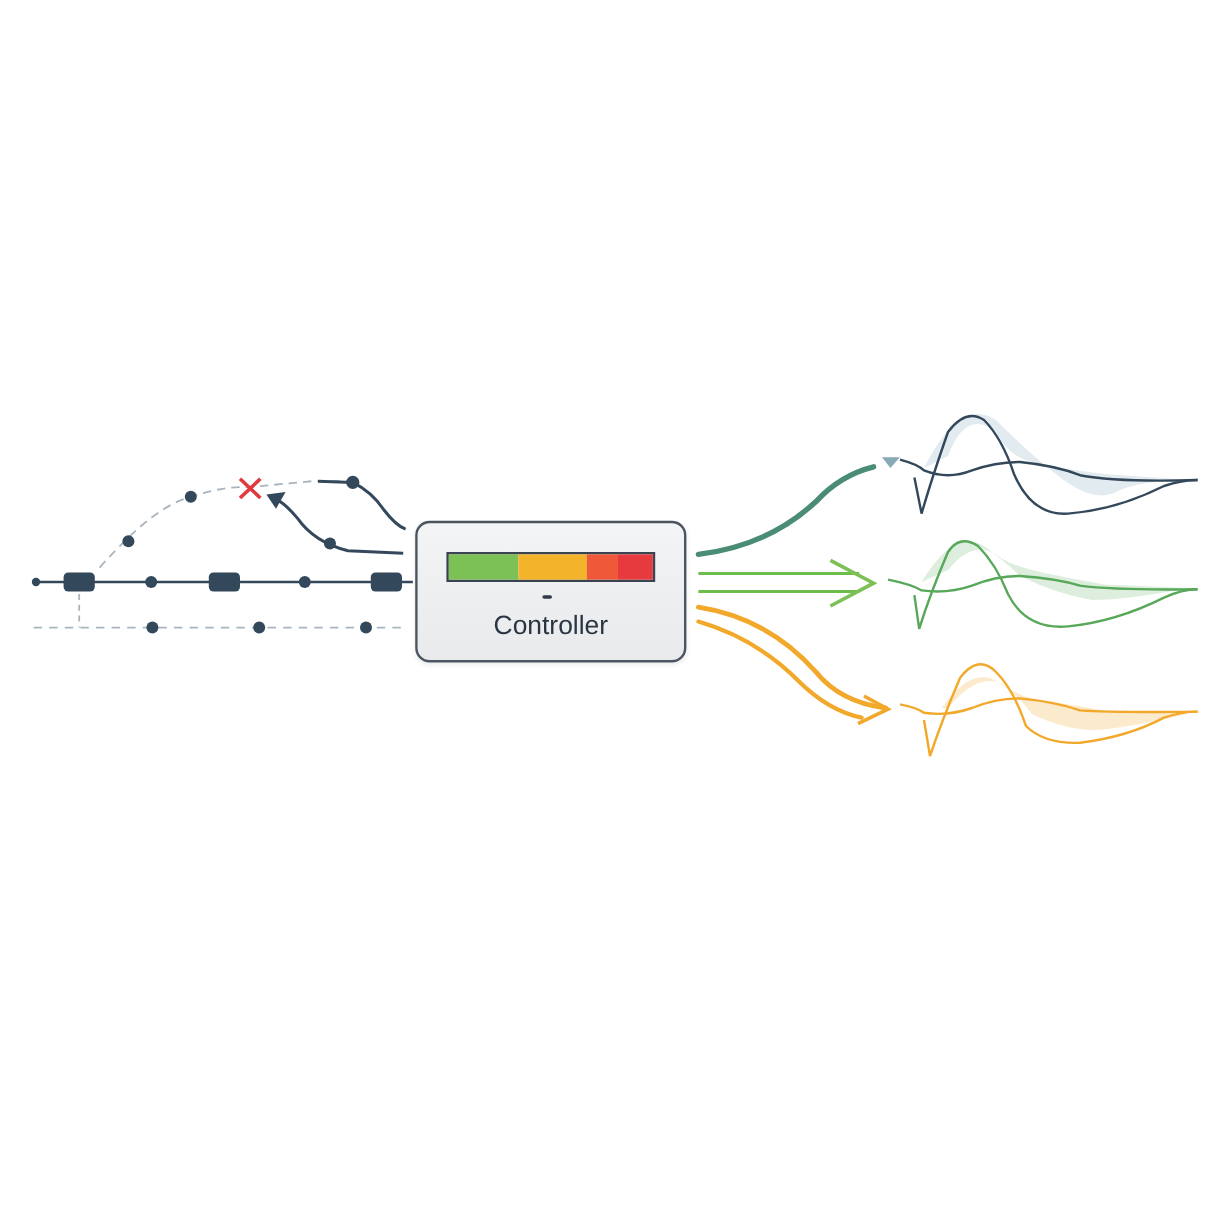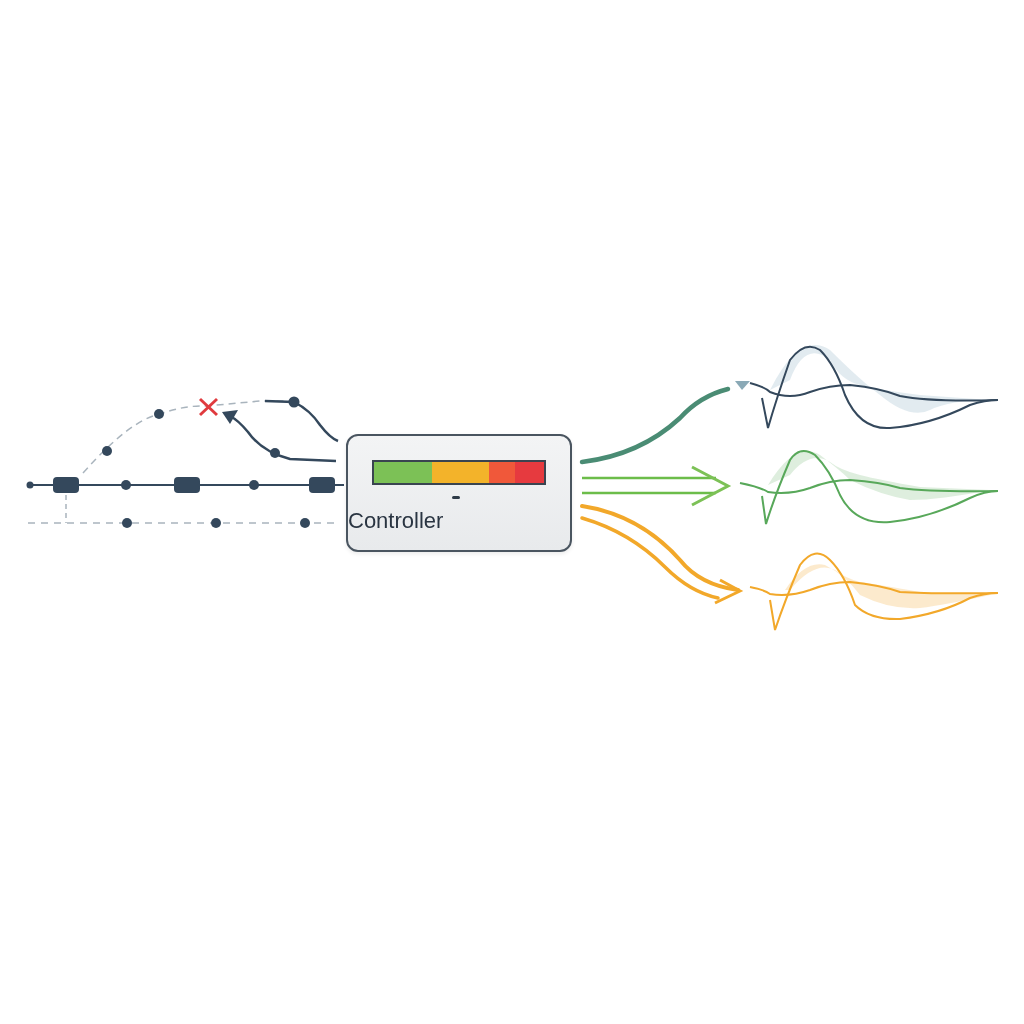--- a/index.html
+++ b/index.html
@@ -11,21 +11,21 @@
     background: linear-gradient(#f3f4f5, #e8eaec);
     box-shadow: 0 2px 4px rgba(0,0,0,0.08);
   }
   .meter {
     position: absolute; left: 24px; top: 24px; width: 174px; height: 25px;
     border: 2px solid #3a4450; display: flex; box-sizing: border-box;
   }
   .seg { height: 100%; }
   .tick { position: absolute; left: 104px; top: 60px; width: 8px; height: 3px; background: #2f3b48; border-radius: 2px; }
   .label {
-    position: absolute; left: 0; right: 0; top: 72px; text-align: left;
+    position: absolute; left: 0; right: 0; top: 72px; text-align: center;
     font-size: 22px; color: #2a3542;
   }
 </style>
 </head>
 <body>
 
 <svg class="canvas" width="1024" height="1024" viewBox="0 0 1024 1024">
 
   <g>
 

